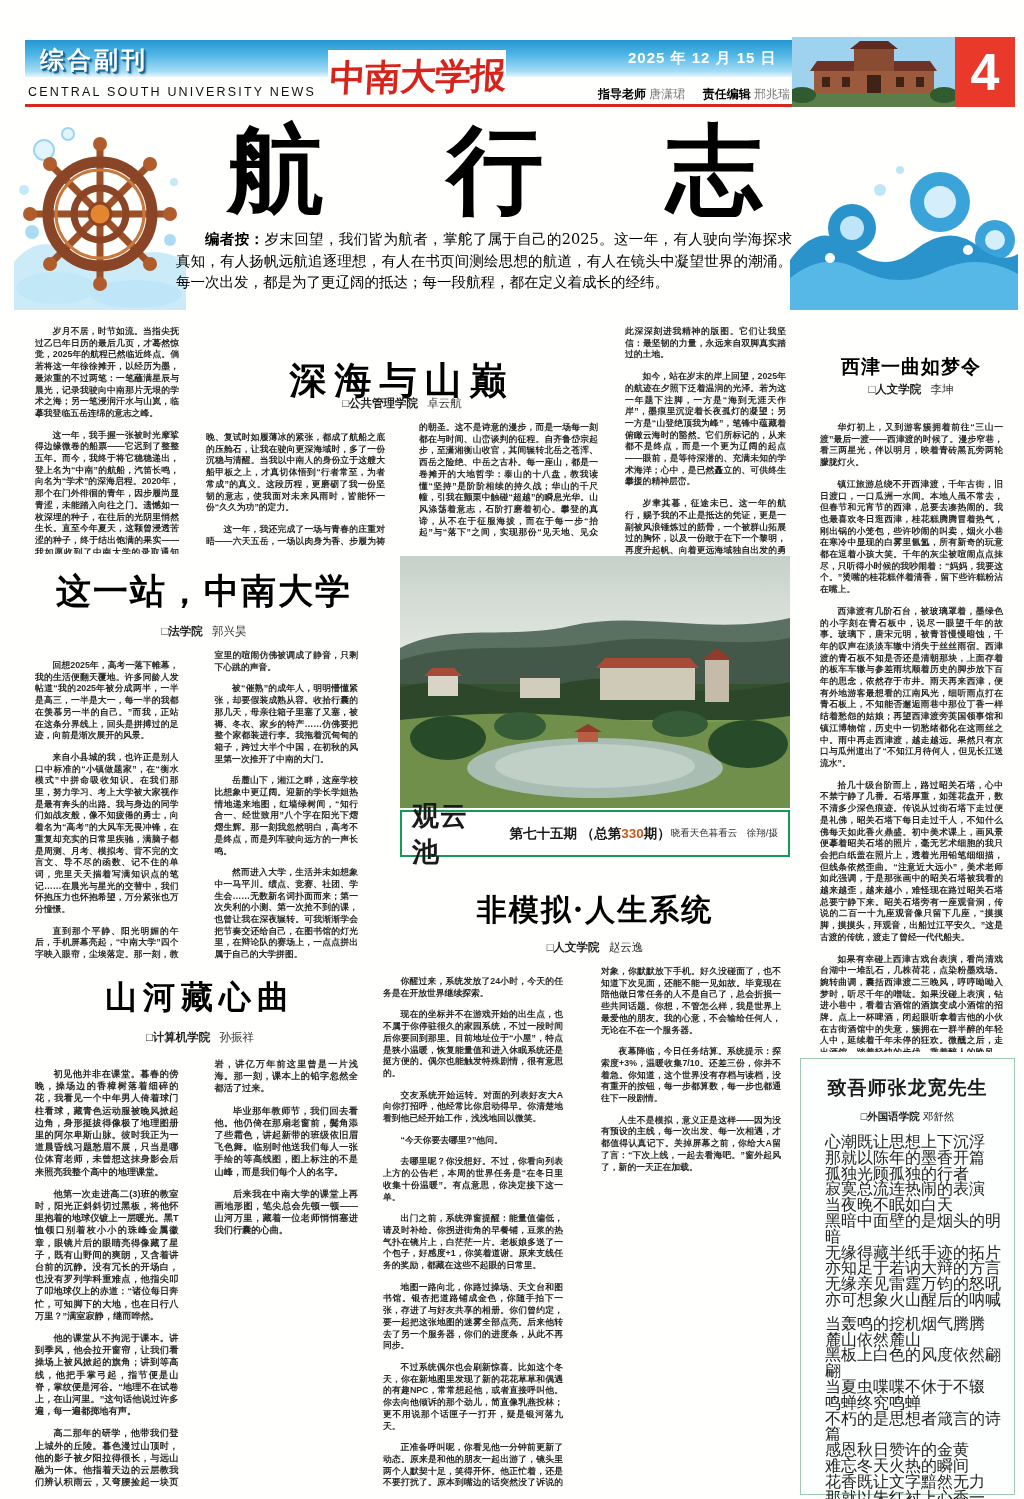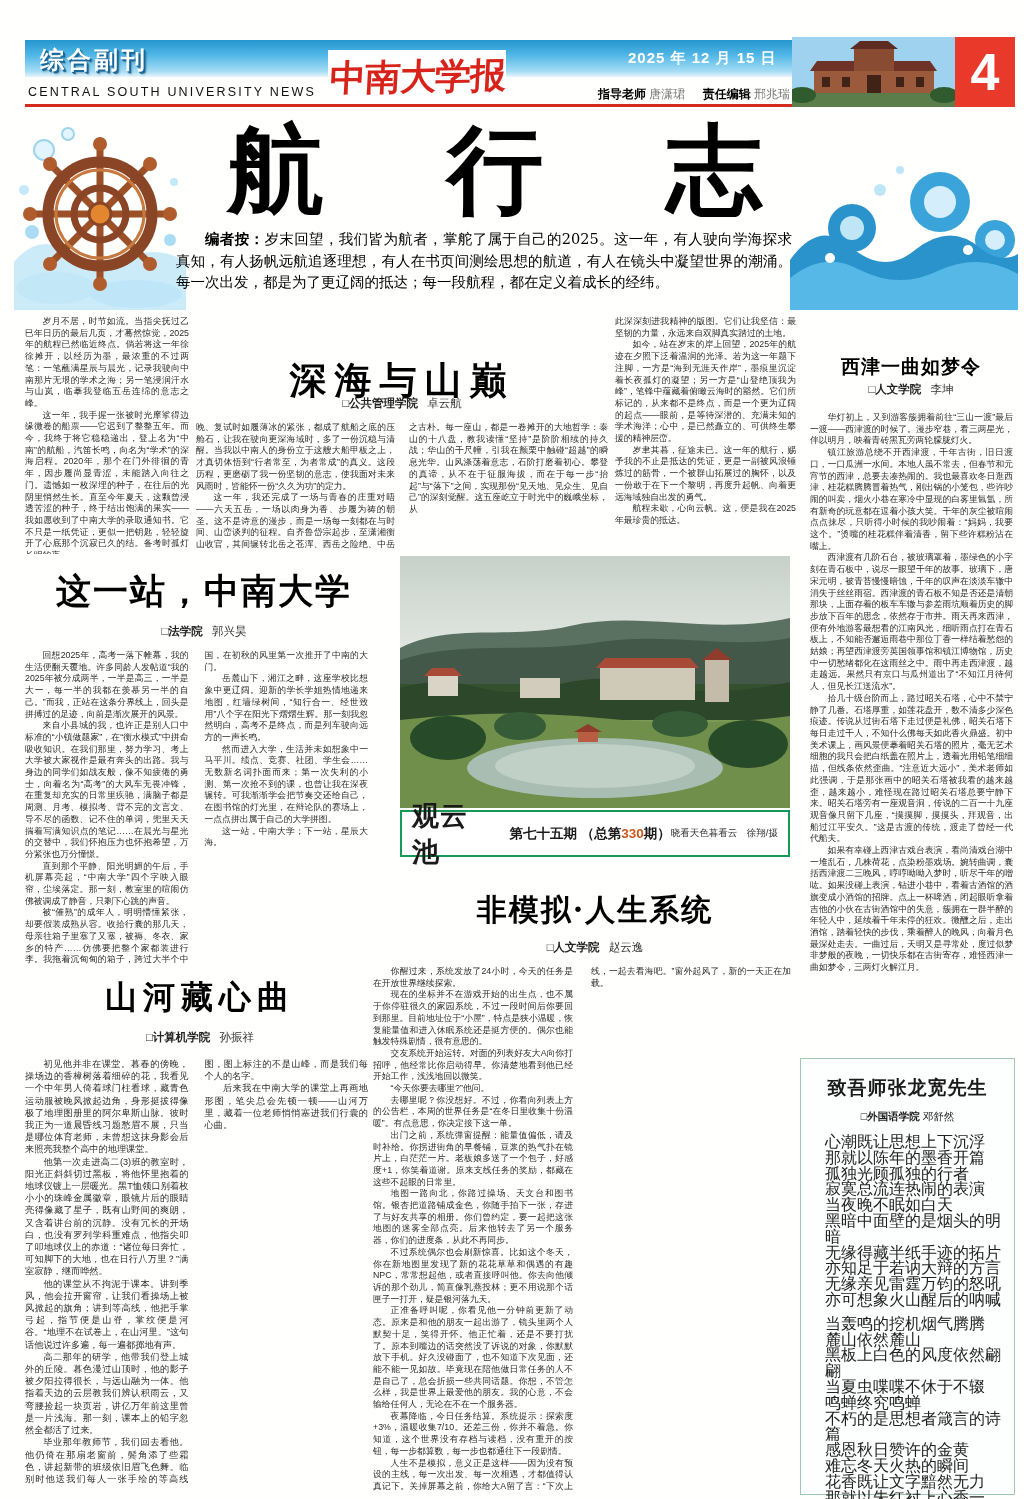--- a/index.html
+++ b/index.html
@@ -29,21 +29,21 @@
   
   .main-title{left:228px;top:116px;width:534px;height:112px;display:flex;justify-content:space-between;
               align-items:center;font-family:"DejaVu Serif",serif;font-size:96px;font-weight:900;color:#000;}
   .editor-note{left:176px;top:228px;width:616px;font-family:"DejaVu Serif",serif;font-size:14.5px;
                line-height:21.5px;text-align:justify;color:#000;}
   .editor-note .lbl{font-weight:900;}
   .editor-note p{margin:0;text-indent:2em;}
 
   
   .body-text{font-size:8.8px;line-height:11.7px;text-align:justify;color:#2b2b2b;overflow:hidden;}
-  .body-text p{margin:0;text-indent:2em;}
+  .body-text p{margin:10px;text-indent:2em;font-weight:bold;}
   .no-first-indent p:first-child{text-indent:0;}
   .cols2{column-count:2;column-fill:auto;}
   .art-title{font-family:"DejaVu Serif",serif;font-weight:700;color:#000;text-align:center;white-space:nowrap;}
   .byline{text-align:center;font-size:11.5px;color:#222;}
   .byline .org{font-weight:700;}
   .byline .nm{font-family:"DejaVu Serif",serif;color:#333;margin-left:6px;}
 
   #shenhai-lead{left:25px;top:316px;width:164px;height:238px;}
   #shenhai-title{left:196px;top:356px;width:412px;font-size:37px;letter-spacing:8px;}
   #shenhai-byline{left:196px;top:396px;width:412px;}

